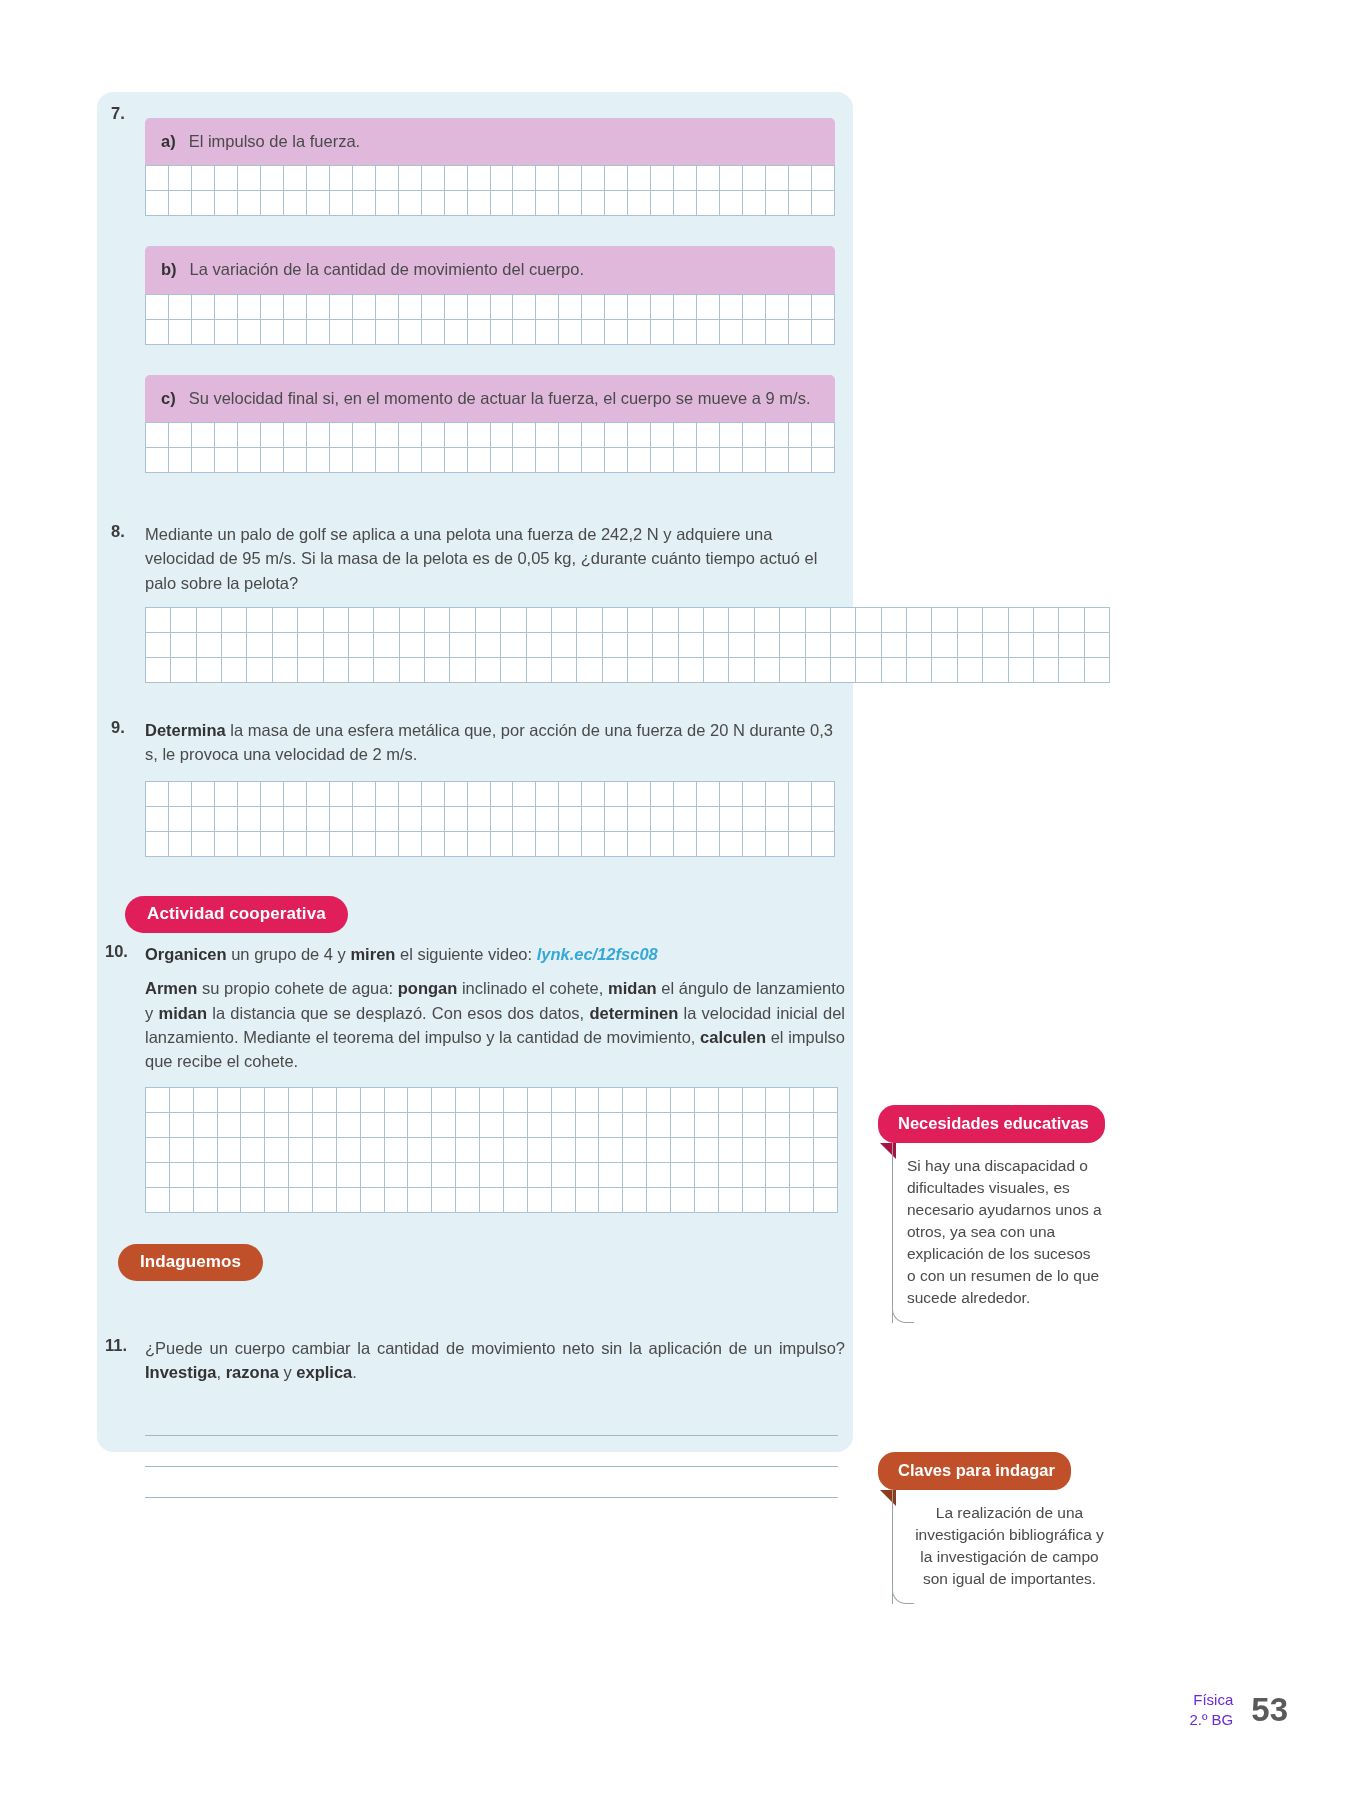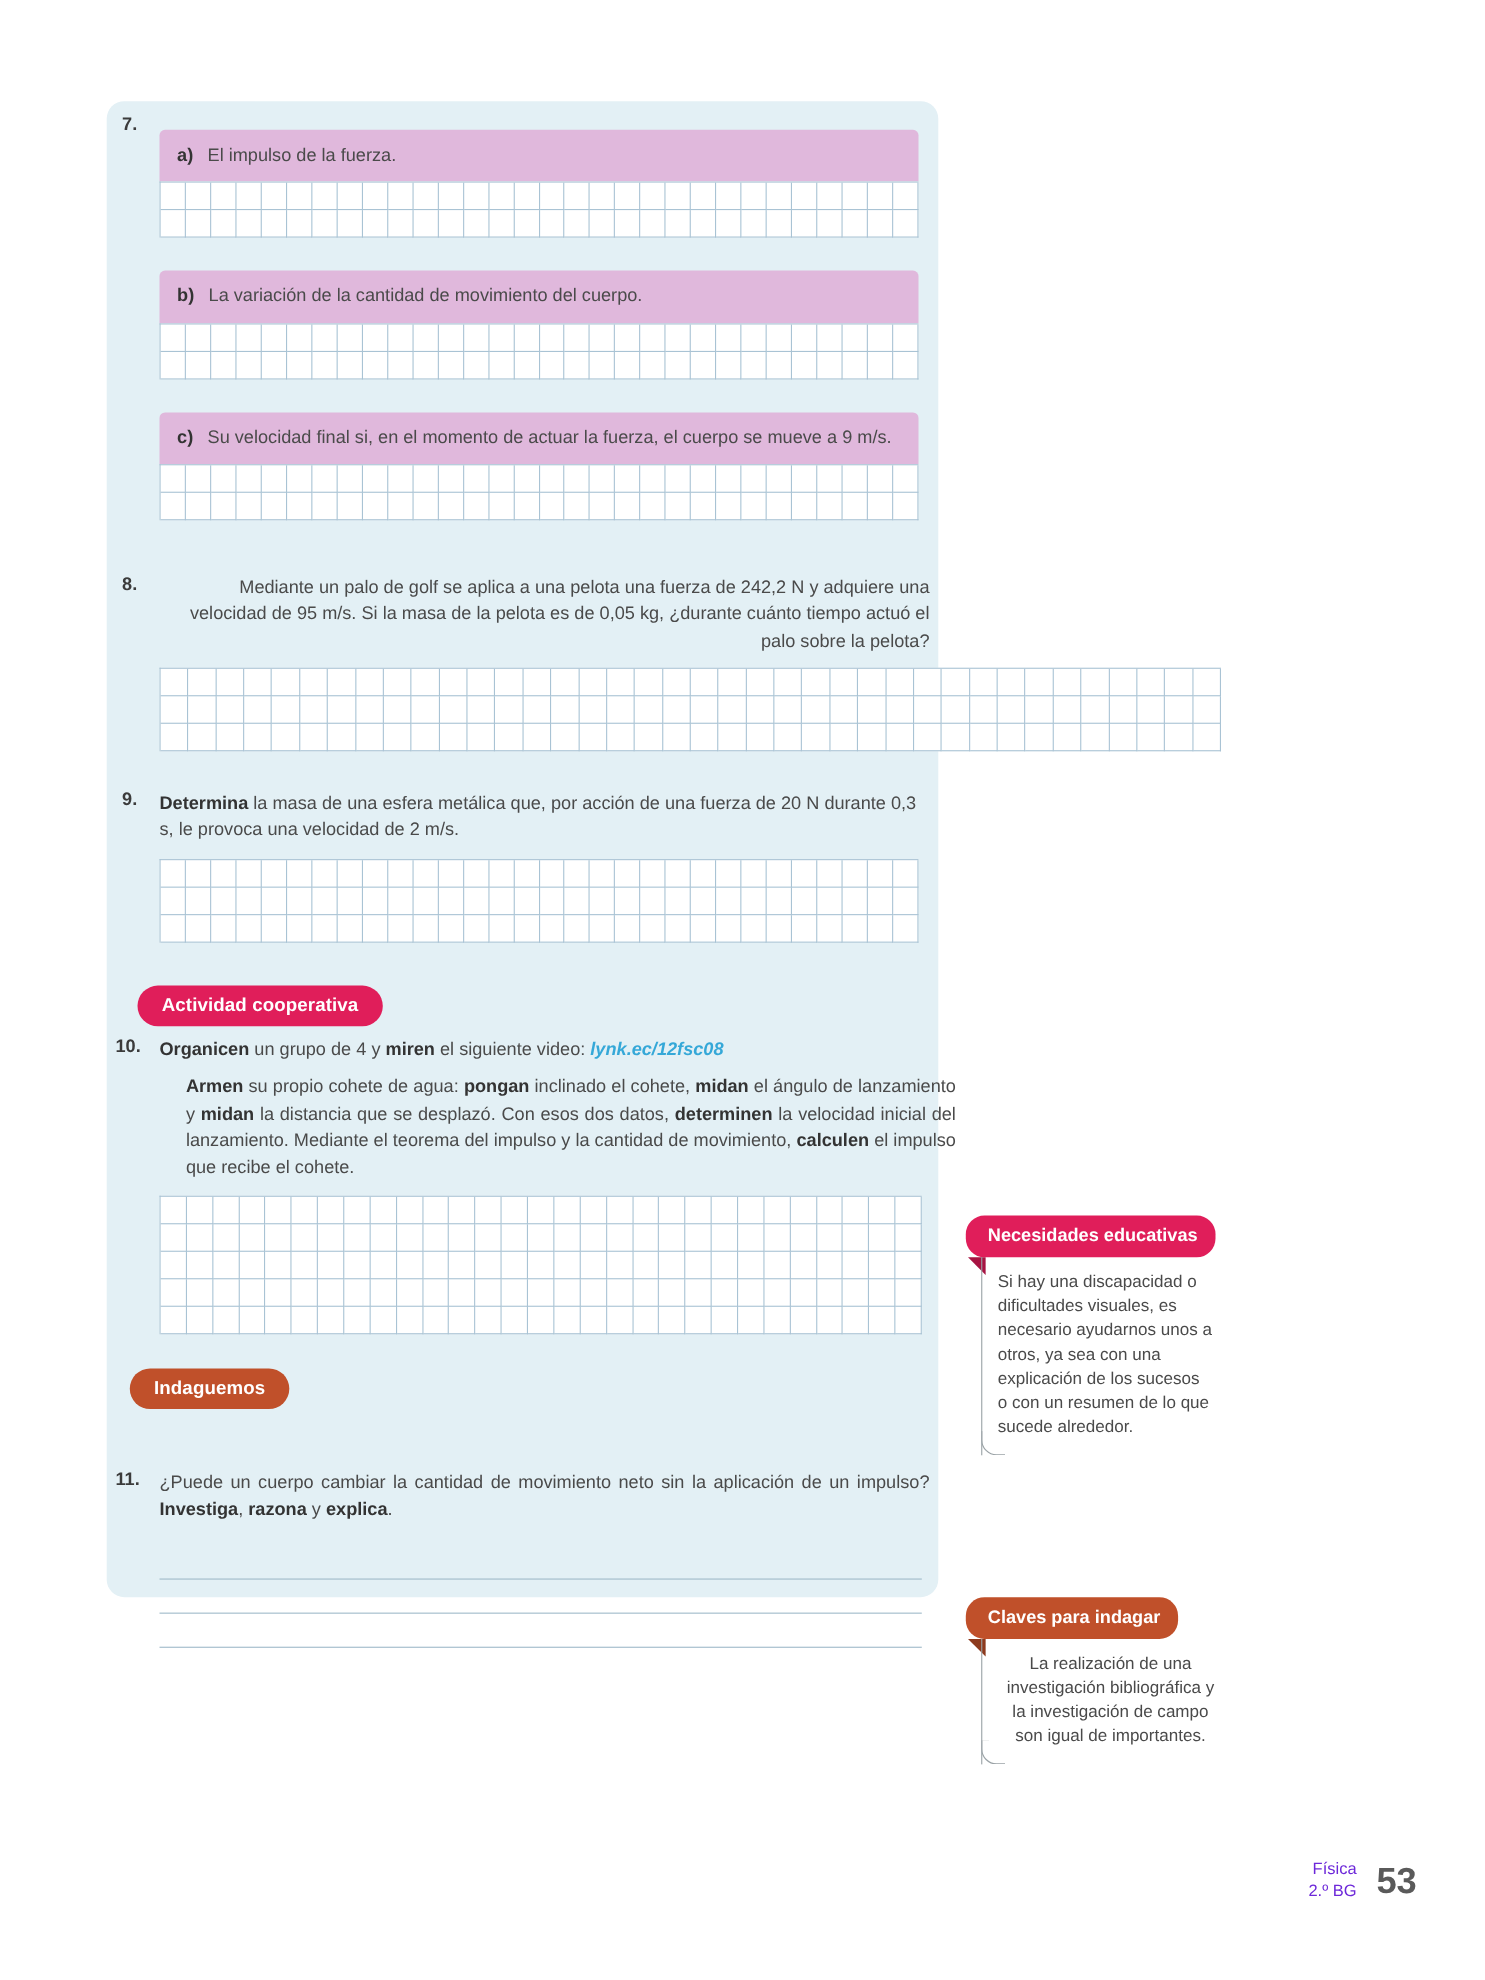--- a/index.html
+++ b/index.html
@@ -381,21 +381,21 @@
         <i></i>
         <i></i>
         <i></i>
         <i></i>
       </div>
   </div>
 </div>
 
 <div class="exercise" style="position:absolute;left:97px;top:522px;width:1020px;">
   <span class="ex-num">8.</span>
-  <div class="ex-text" style="width:700px;text-align:right;">Mediante un palo de golf se aplica a una pelota una fuerza de 242,2 N y adquiere una velocidad de 95 m/s. Si la masa de la pelota es de 0,05 kg, ¿durante cuánto tiempo actuó el palo sobre la pelota?</div>
+  <div class="ex-text" style="width:700px;">Mediante un palo de golf se aplica a una pelota una fuerza de 242,2 N y adquiere una velocidad de 95 m/s. Si la masa de la pelota es de 0,05 kg, ¿durante cuánto tiempo actuó el palo sobre la pelota?</div>
   <div class="grid" style="grid-template-columns:repeat(38,1fr);width:965px;margin-top:12px;margin-left:-48px;position:relative;left:48px;">
       <i></i>
       <i></i>
       <i></i>
       <i></i>
       <i></i>
       <i></i>
       <i></i>
       <i></i>
       <i></i>
@@ -608,21 +608,21 @@
 
 <div style="position:absolute;left:125px;top:896px;">
   <span class="pill pink">Actividad cooperativa</span>
 </div>
 
 <div class="exercise" style="position:absolute;left:97px;top:942px;width:756px;">
   <span class="ex-num wide">10.</span>
   <div class="ex-text" style="width:700px;">
     <b>Organicen</b><span> un grupo de 4 y </span><b>miren</b><span> el siguiente video: </span><span class="link">lynk.ec/12fsc08</span>
   </div>
-  <div class="ex-text just" style="width:700px;margin-top:10px;margin-left:24px;">
+  <div class="ex-text just" style="width:700px;margin-top:10px;">
     <b>Armen</b><span> su propio cohete de agua: </span><b>pongan</b><span> inclinado el cohete, </span><b>midan</b><span> el ángulo de lanzamiento y </span><b>midan</b><span> la distancia que se desplazó. Con esos dos datos, </span><b>determinen</b><span> la velocidad inicial del lanzamiento. Mediante el teorema del impulso y la cantidad de movimiento, </span><b>calculen</b><span> el impulso que recibe el cohete.</span>
   </div>
   <div class="grid" style="grid-template-columns:repeat(29,1fr);width:693px;margin-top:14px;margin-left:-60px;position:relative;left:60px;">
       <i></i>
       <i></i>
       <i></i>
       <i></i>
       <i></i>
       <i></i>
       <i></i>

